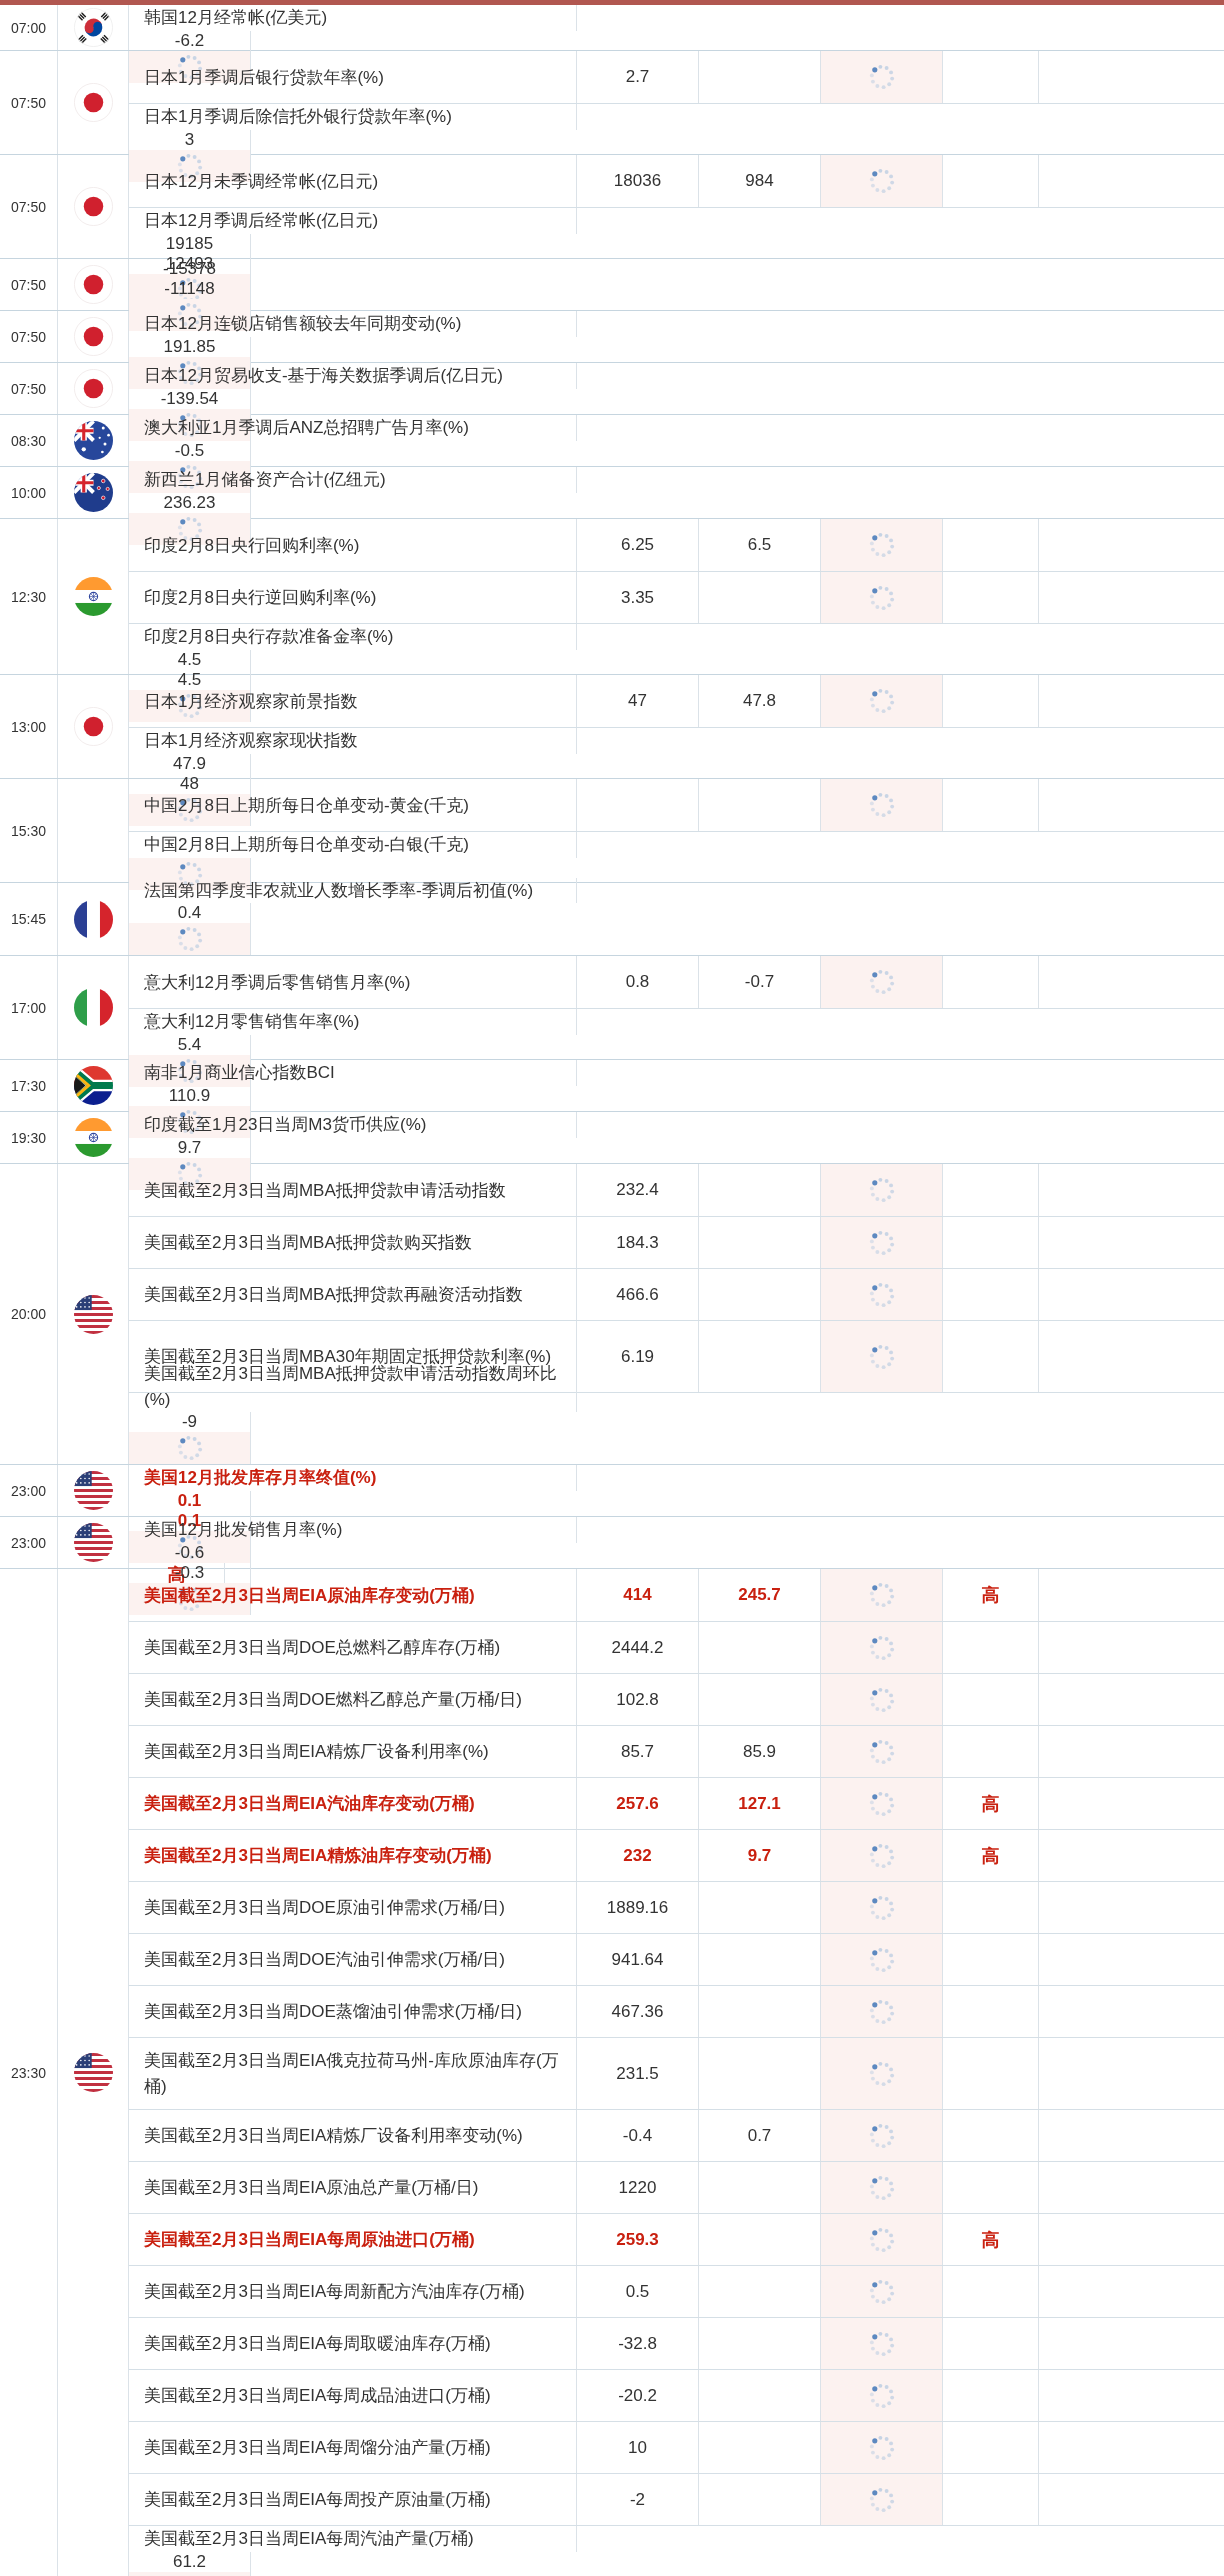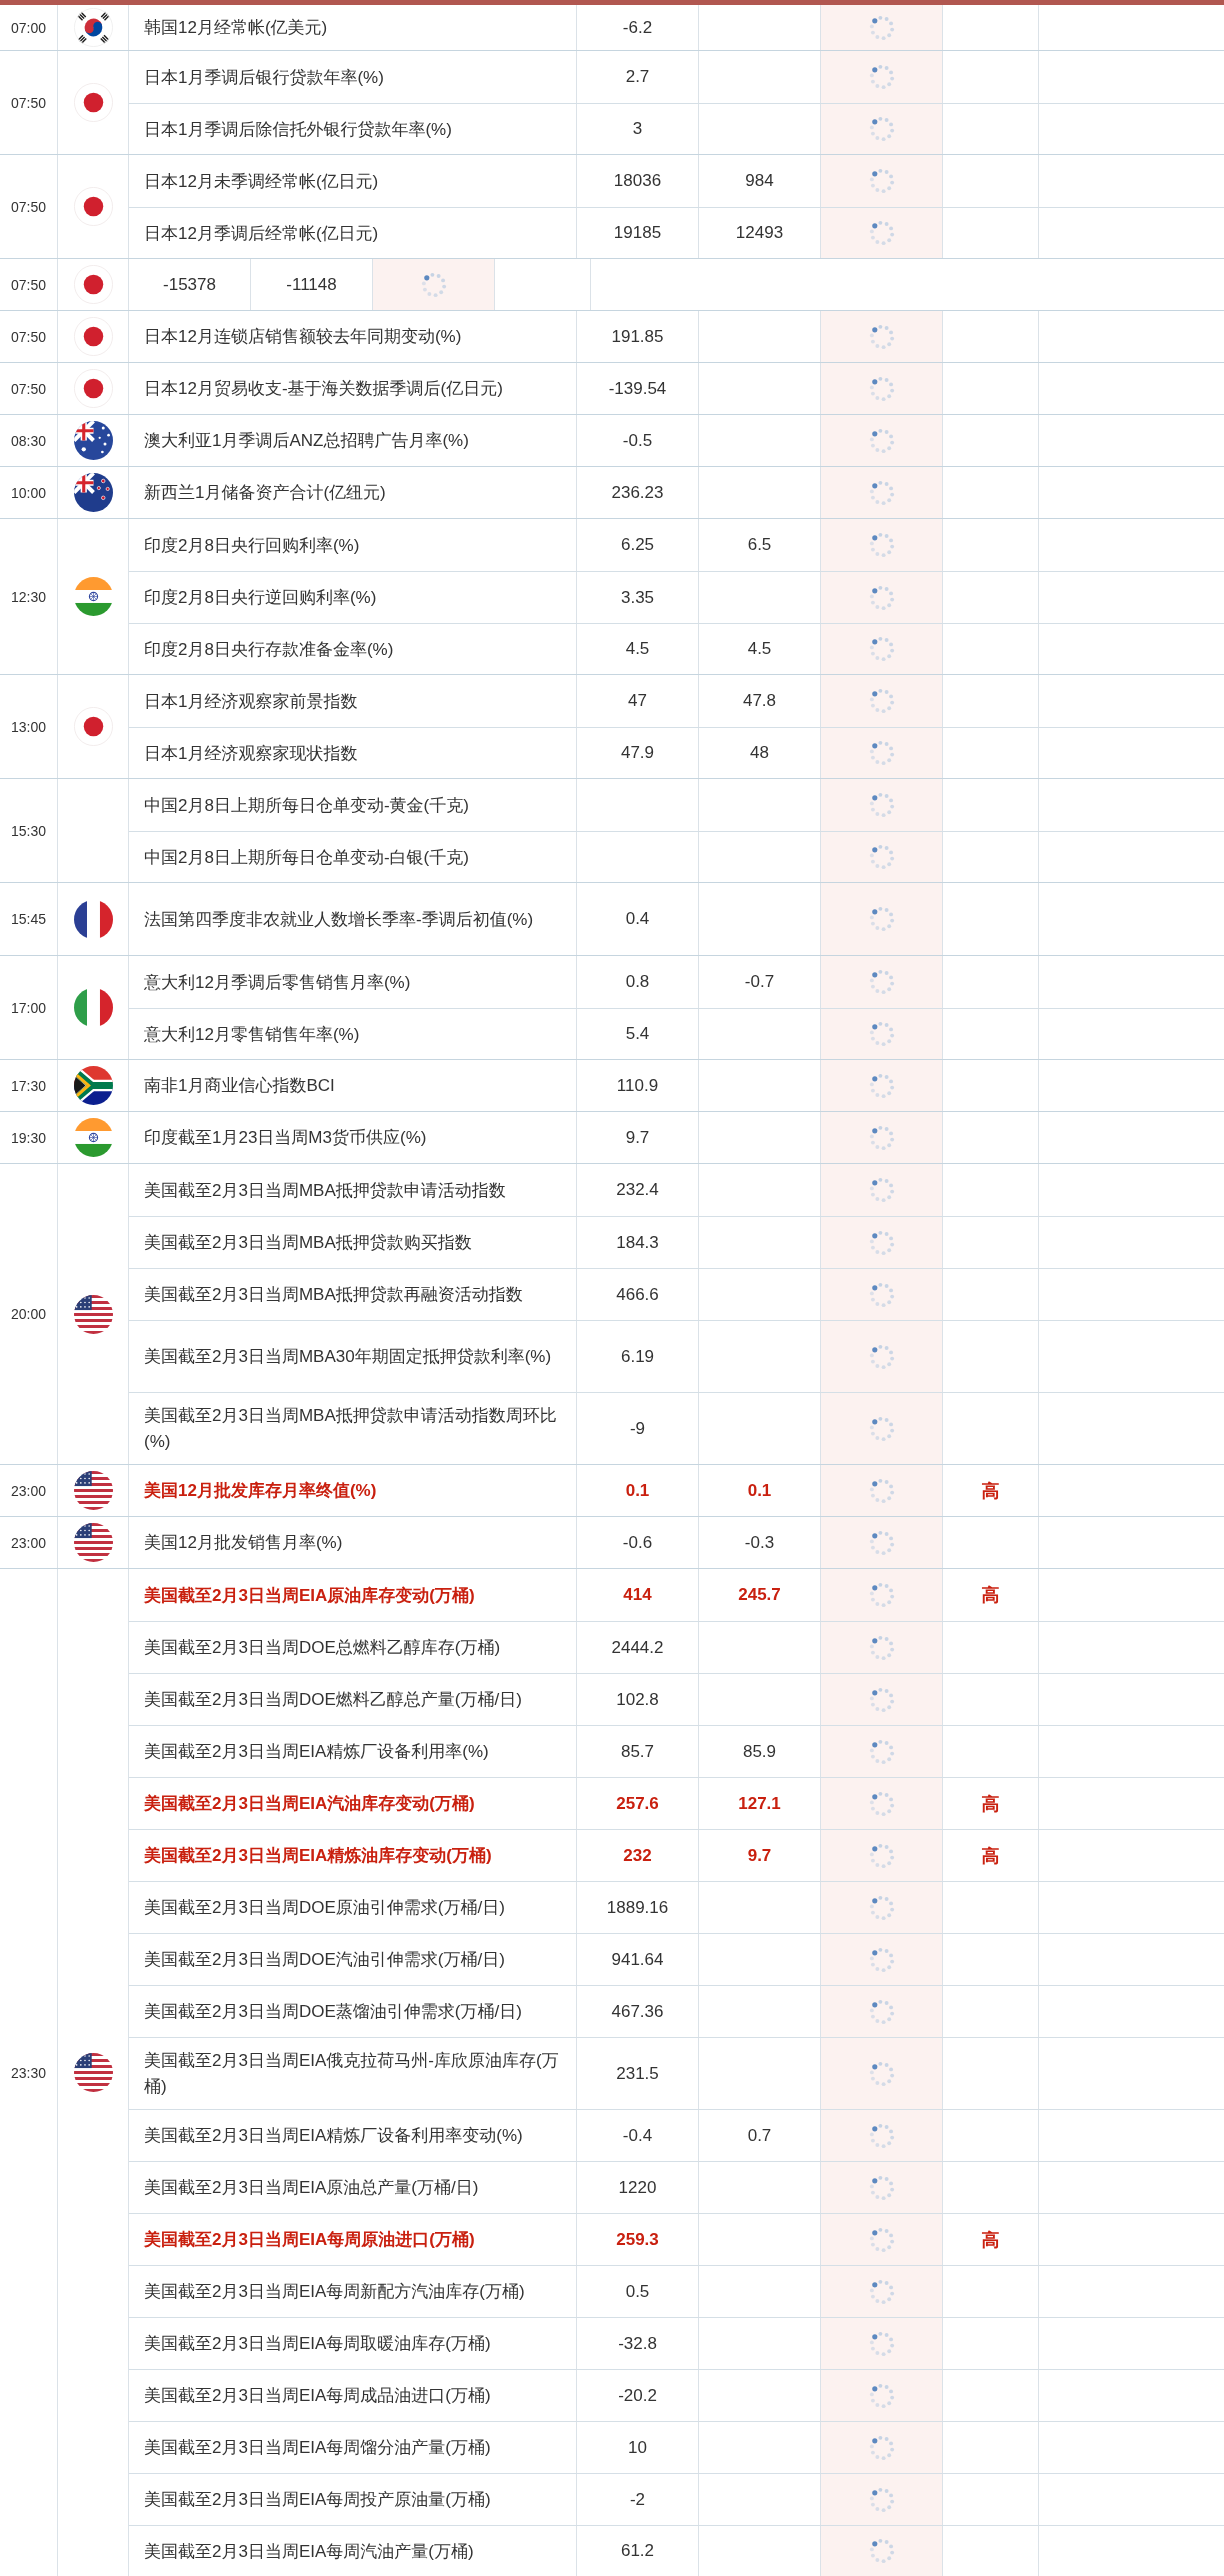--- a/index.html
+++ b/index.html
@@ -10,21 +10,21 @@
   body{width:1225px;height:2576px;overflow:hidden;background:#ffffff;
        font-family:"Liberation Sans",sans-serif;color:var(--text);}
   .topbar{height:5.4px;background:var(--bar);}
   .group{display:flex;border-bottom:0.9px solid var(--hline);}
   .cell{box-sizing:border-box;display:flex;align-items:center;justify-content:center;}
   .cell-time{width:58px;border-right:0.9px solid var(--vline);font-size:14px;color:var(--text);}
   .cell-flag{width:71px;border-right:0.9px solid var(--vline);}
   .rows{flex:1;display:flex;flex-direction:column;}
   .row{display:flex;height:52px;box-sizing:border-box;}
   .row + .row{border-top:0.9px solid var(--inline);}
-  .row:last-child{height:51px;}
+  .row:last-child{height:51px;flex-direction:column;}
   .row.tall{height:72px;}
   .row.tall:last-child{height:72px;justify-content:flex-end;}
   .group-first .row{height:45px;}
   .cell-event{width:448px;justify-content:flex-start;text-align:left;
               padding:0 14.3px 0 15px;font-size:17px;line-height:1.5;
               border-right:0.9px solid var(--vline);}
   .cell-v1{width:122px;font-size:17px;border-right:0.9px solid var(--vline);}
   .cell-v2{width:122px;font-size:17px;border-right:0.9px solid var(--vline);}
   .cell-spin{width:122px;background:var(--pink);border-right:0.9px solid var(--vline);}
   .cell-high{width:96px;border-right:0.9px solid var(--vline);

